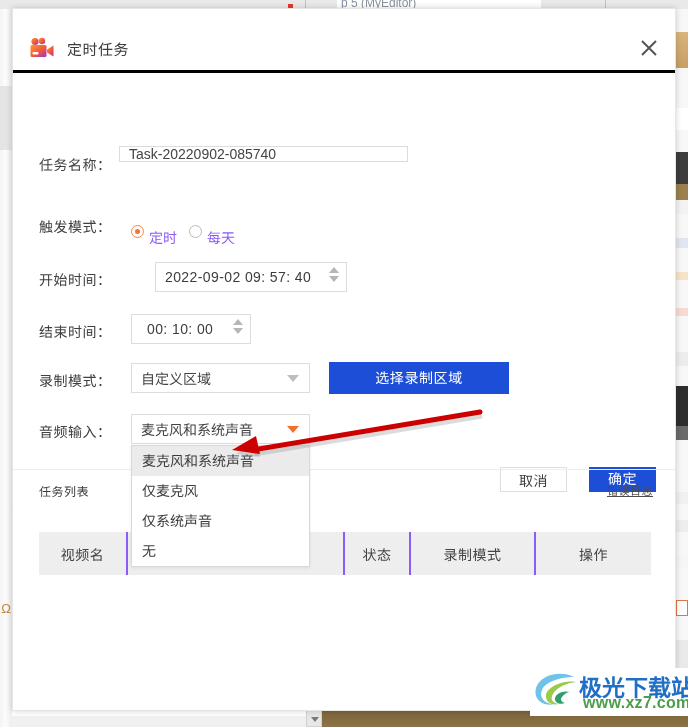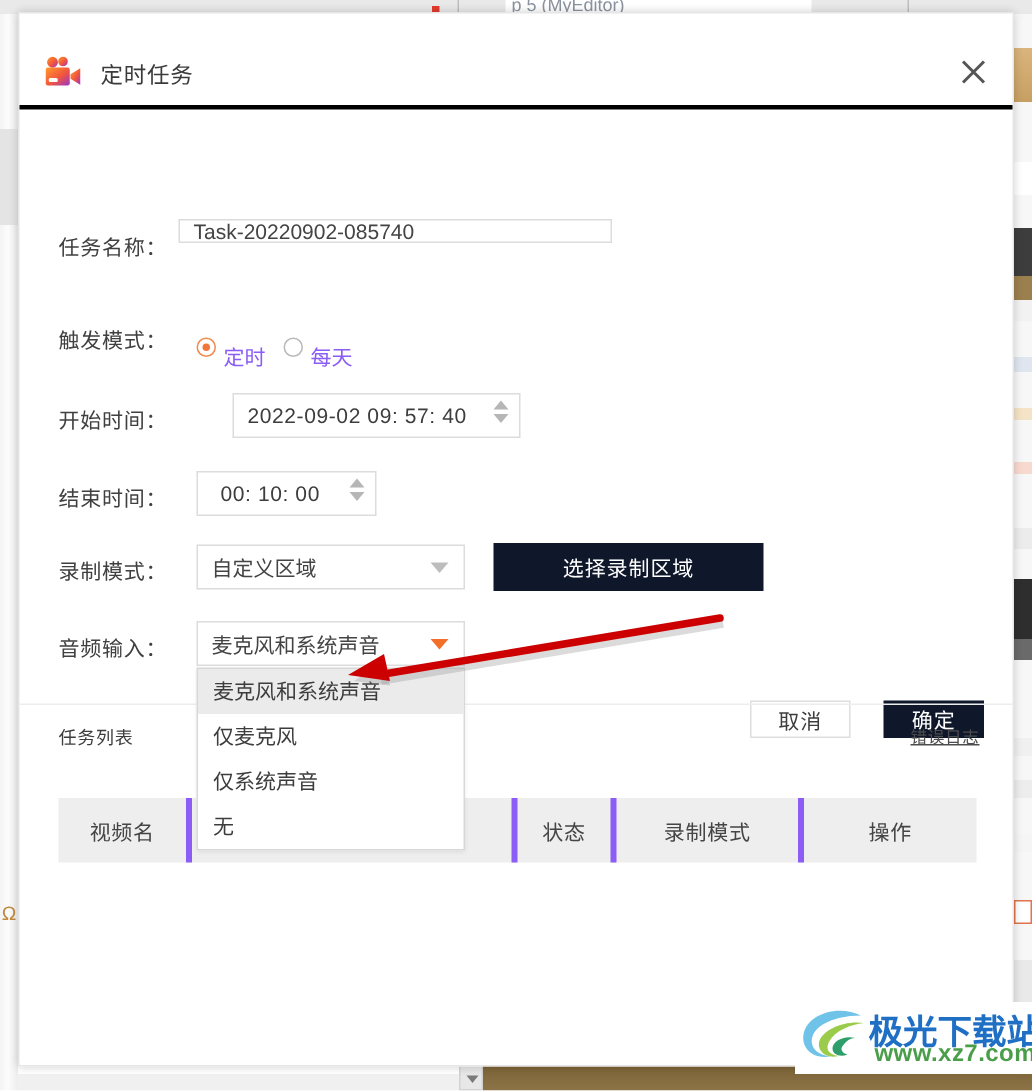--- a/index.html
+++ b/index.html
@@ -256,28 +256,28 @@
     padding-left: 10px;
     font-size: 14px;
     color: #3d3d3d;
     cursor: pointer;
   }
   .dd-item.selected { background: #ebebeb; }
 
   
   .btn-green {
     position: absolute;
-    background: #0f172a;
+    background: #1d4ed8;
     color: #ffffff;
     font-size: 14px;
     text-align: center;
     cursor: pointer;
     border: none;
     letter-spacing: 0.6px;
-    font-family: Liberation Sans, sans-serif;
+    font-family: Liberation Mono, monospace;
   }
   #btn-select-area { left: 316px; top: 289px; width: 180px; height: 32px; line-height: 32px; }
   #btn-ok { left: 576px; top: 394px; width: 67px; height: 25px; line-height: 25px; }
   #btn-cancel {
     position: absolute;
     left: 487px; top: 394px; width: 67px; height: 25px; line-height: 25px;
     background: #ffffff;
     border: 1px solid #dedede;
     box-sizing: border-box;
     font-size: 14px;
@@ -328,21 +328,21 @@
     display: flex;
     box-sizing: border-box;
   }
   .th {
     display: flex;
     align-items: center;
     justify-content: center;
     font-size: 14px;
     color: #454545;
     box-sizing: border-box;
-    border-right: 4px solid #8b5cf6;
+    border-right: 2px solid #8b5cf6;
     letter-spacing: 0.5px;
   }
   .th:last-child { border-right: none; }
 
   
   #watermark {
     position: absolute;
     left: 530px; top: 668px;
     width: 158px; height: 48px;
     z-index: 80;

